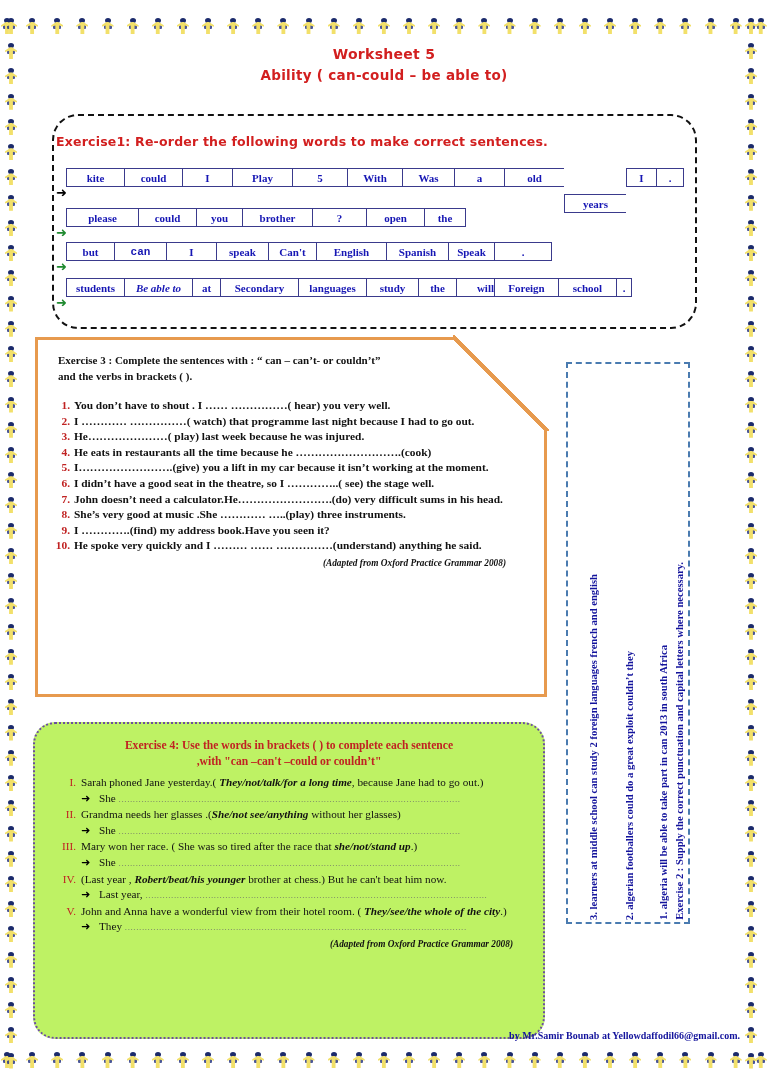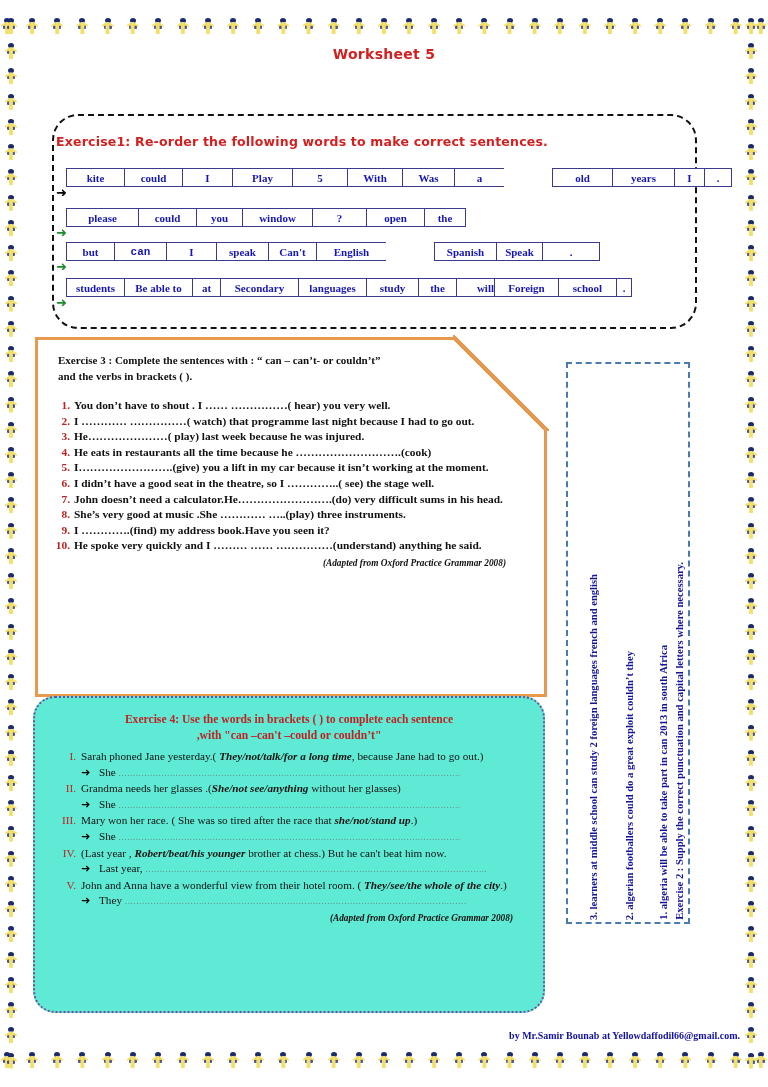--- a/index.html
+++ b/index.html
@@ -127,22 +127,22 @@
     font-family:"Liberation Serif", serif;font-weight:700;font-size:10.6px;
     color:#13139c;white-space:nowrap;line-height:1;
   }
   .ex2-title{right:6px;}
   .ex2-i1{right:22px;}
   .ex2-i2{right:56px;}
   .ex2-i3{right:92px;}
 
   
   #ex4box{
-    position:absolute;left:33px;top:696px;width:512px;height:317px;z-index:2;
-    border:2.5px dotted #6b4f9e;border-radius:22px;box-sizing:border-box;background:#5eead4;
+    position:absolute;left:33px;top:722px;width:512px;height:317px;z-index:2;
+    border:2.5px dotted #6b4f9e;border-radius:22px;box-sizing:border-box;background:#bef264;
   }
   .ex4-inner{position:absolute;left:16px;top:14px;width:476px;}
   .ex4-head{
     text-align:center;color:#c02222;font-family:"Liberation Serif", serif;
     font-weight:700;font-size:11.6px;line-height:16px;
   }
   ol.ex4-list{list-style:none;margin:5px 0 0 0;padding:0;}
   ol.ex4-list li{
     position:relative;padding-left:30px;margin-bottom:0;
     font-family:"Liberation Serif", serif;font-size:11.2px;color:#111;line-height:15.6px;
@@ -616,65 +616,66 @@
     <span class="sprite">
       <i></i>
     </span>
     <span class="sprite">
       <i></i>
     </span>
   </div>
 
 <div class="header">
   <div class="ttl">Worksheet 5</div>
+  <div class="sub">Ability ( can-could – be able to)</div>
 </div>
 
 <div id="ex1box"></div>
 <div id="ex1-title">Exercise1: Re-order the following words to make correct sentences.</div>
 <div id="ex1-rows">
     <div class="wordrow" style="left: 66px; top: 168px;">
       <div class="cell" style="width: 58px;">kite</div>
       <div class="cell" style="width: 58px;">could</div>
       <div class="cell" style="width: 50px;">I</div>
       <div class="cell" style="width: 60px;">Play</div>
       <div class="cell" style="width: 55px;">5</div>
       <div class="cell" style="width: 55px;">With</div>
       <div class="cell" style="width: 52px;">Was</div>
       <div class="cell" style="width: 50px;">a</div>
-      <div class="cell" style="width: 60px; margin-left: 48px;">old</div>
-      <div class="cell" style="width: 62px;">years</div>
+      <div class="cell" style="width: 60px;">old</div>
+      <div class="cell" style="width: 62px; margin-top: 26px;">years</div>
       <div class="cell" style="width: 30px;">I</div>
       <div class="cell" style="width: 28px;">.</div>
     </div>
     <div class="arrow black" style="left: 56px; top: 186px;">➜</div>
     <div class="wordrow" style="left: 66px; top: 208px;">
       <div class="cell" style="width: 72px;">please</div>
       <div class="cell" style="width: 58px;">could</div>
       <div class="cell" style="width: 46px;">you</div>
-      <div class="cell" style="width: 70px;">window</div>
+      <div class="cell" style="width: 70px;">brother</div>
       <div class="cell" style="width: 54px;">?</div>
       <div class="cell" style="width: 58px;">open</div>
       <div class="cell" style="width: 42px;">the</div>
     </div>
     <div class="arrow green" style="left: 56px; top: 226px;">➜</div>
     <div class="wordrow" style="left: 66px; top: 242px; border-radius: 8px;">
       <div class="cell" style="width: 48px;">but</div>
       <div class="cell" style="width: 52px; font-family: Liberation Mono, monospace;">can</div>
       <div class="cell" style="width: 50px;">I</div>
       <div class="cell" style="width: 52px;">speak</div>
       <div class="cell" style="width: 48px;">Can't</div>
       <div class="cell" style="width: 70px;">English</div>
-      <div class="cell" style="width: 62px; margin-left: 48px;">Spanish</div>
+      <div class="cell" style="width: 62px;">Spanish</div>
       <div class="cell" style="width: 46px;">Speak</div>
       <div class="cell" style="width: 58px;">.</div>
     </div>
     <div class="arrow green" style="left: 56px; top: 260px;">➜</div>
     <div class="wordrow" style="left: 66px; top: 278px;">
       <div class="cell" style="width: 58px;">students</div>
-      <div class="cell" style="width: 68px;">Be able to</div>
+      <div class="cell" style="width: 68px; font-style: italic;">Be able to</div>
       <div class="cell" style="width: 28px;">at</div>
       <div class="cell" style="width: 78px;">Secondary</div>
       <div class="cell" style="width: 68px;">languages</div>
       <div class="cell" style="width: 52px;">study</div>
       <div class="cell" style="width: 38px;">the</div>
       <div class="cell" style="width: 38px; text-align: right;">will</div>
       <div class="cell" style="width: 64px;">Foreign</div>
       <div class="cell" style="width: 58px;">school</div>
       <div class="cell" style="width: 16px;">.</div>
     </div>

